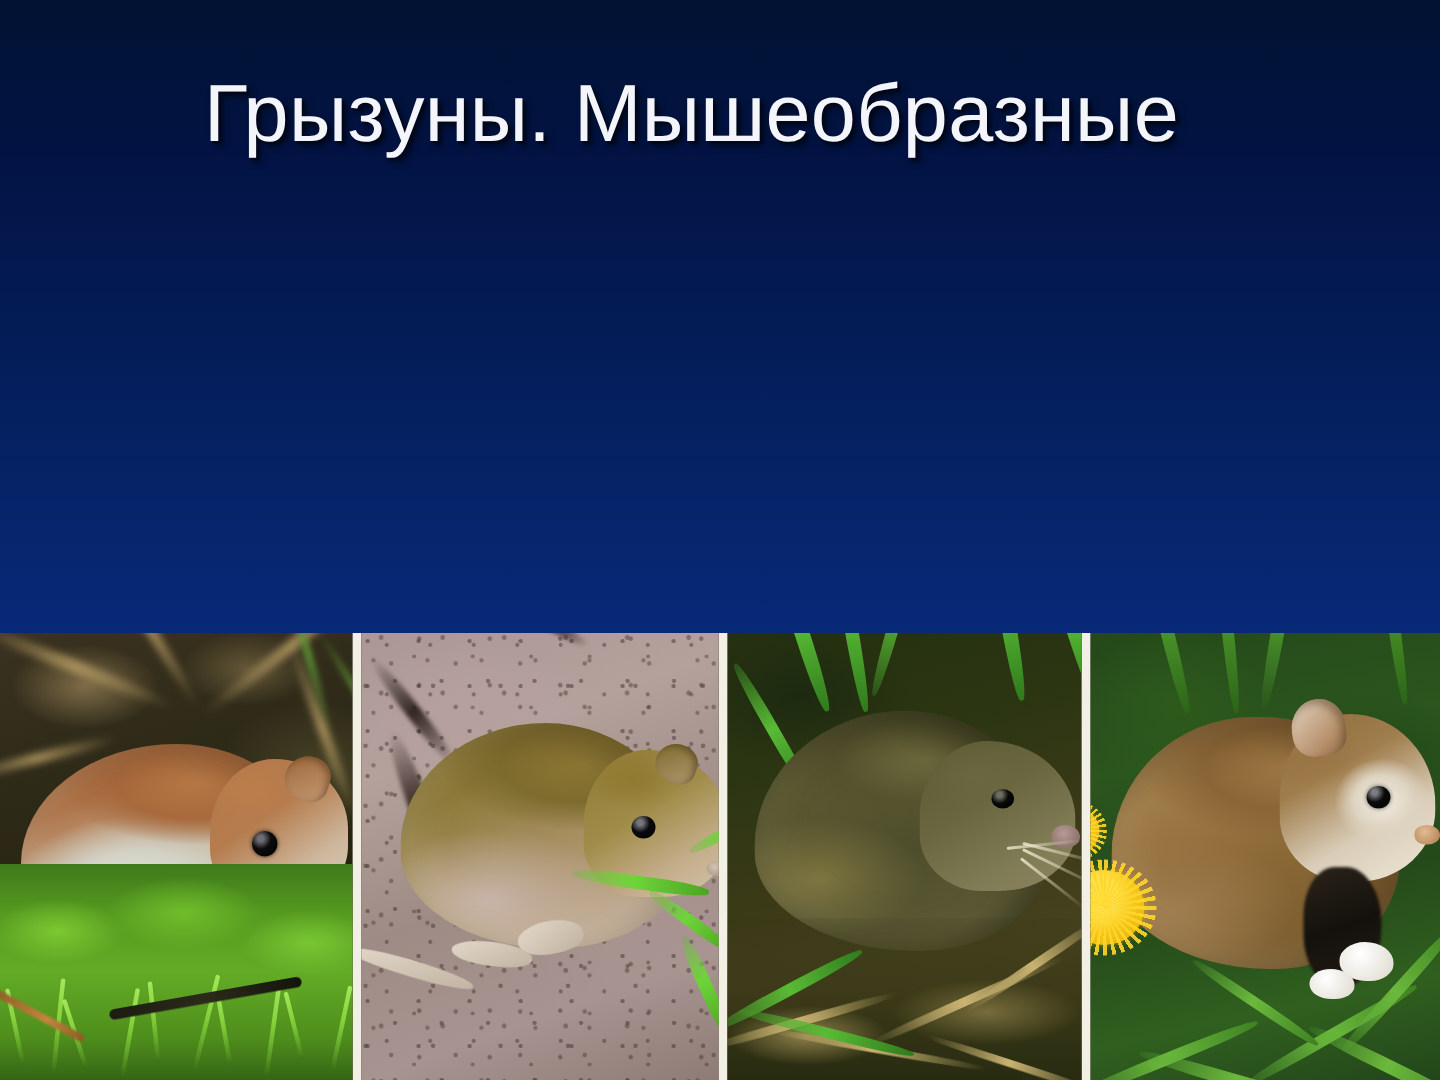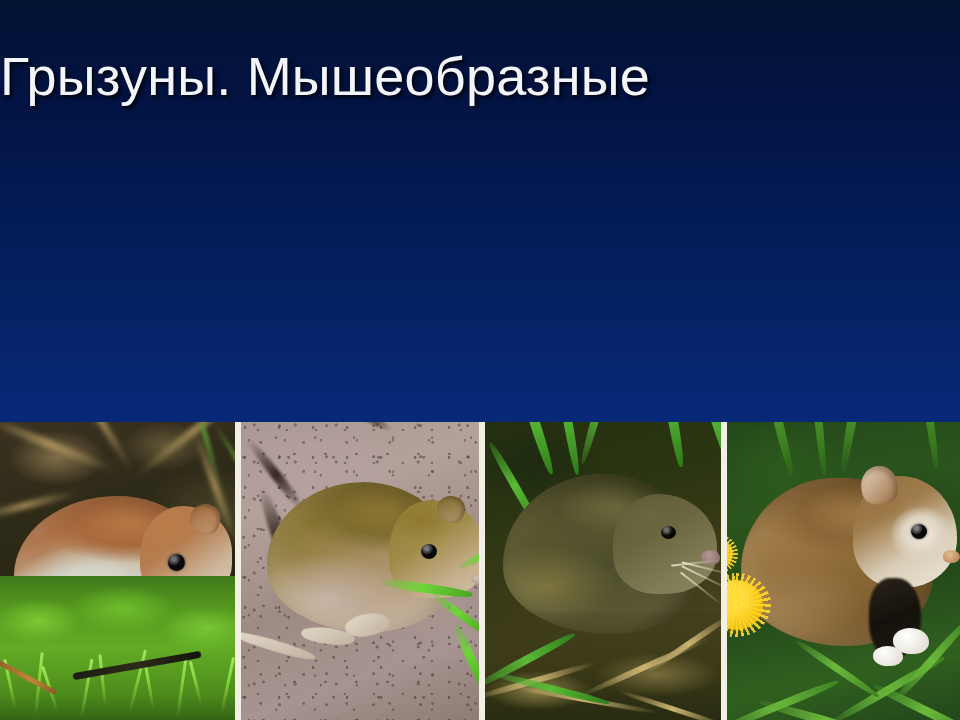--- a/index.html
+++ b/index.html
@@ -34,21 +34,21 @@
                 #0a3396 86%,
                 #0b3aa8 100%);
   }
 
   
   #title-area {
     position: absolute;
     left: 0;
     top: 44px;
     width: 786px;
-    text-align: left;
+    text-align: right;
     z-index: 6;
   }
   #slide-title {
     display: inline-block;
     font-family: "Liberation Sans", sans-serif;
     font-size: 54px;
     font-weight: 400;
     line-height: 64px;
     color: #f4f5fa;
     letter-spacing: 0.2px;

